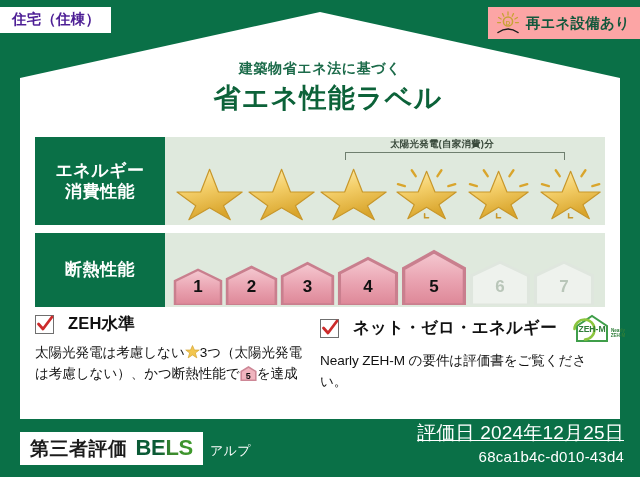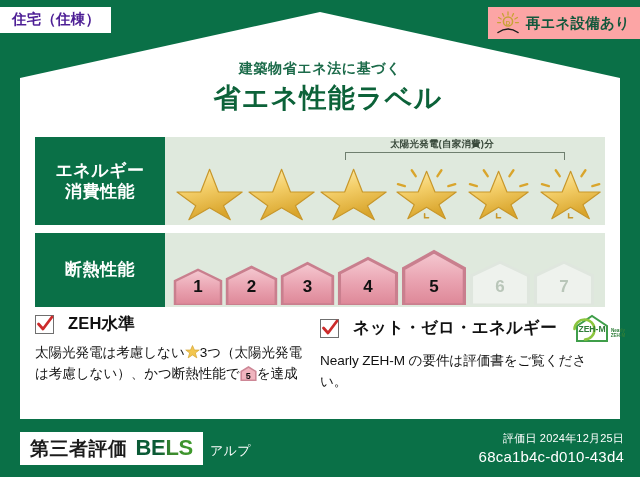--- a/index.html
+++ b/index.html
@@ -275,21 +275,21 @@
     z-index: 6;
   }
   .footer-right {
     position: absolute;
     right: 16px;
     bottom: 12px;
     text-align: right;
     color: #ffffff;
     z-index: 6;
   }
-  .eval-date { font-size: 11px; letter-spacing: 0.2px; }
+  .eval-date { font-size: 19px; letter-spacing: 0.2px; text-decoration: underline; }
   .eval-id   { font-size: 15px; letter-spacing: 0.2px; margin-top: 2px; }
 </style>
 </head>
 <body>
 
 <div id="label-root">
 
   <div class="card"></div>
 
   <div class="type-tag">住宅（住棟）</div>

